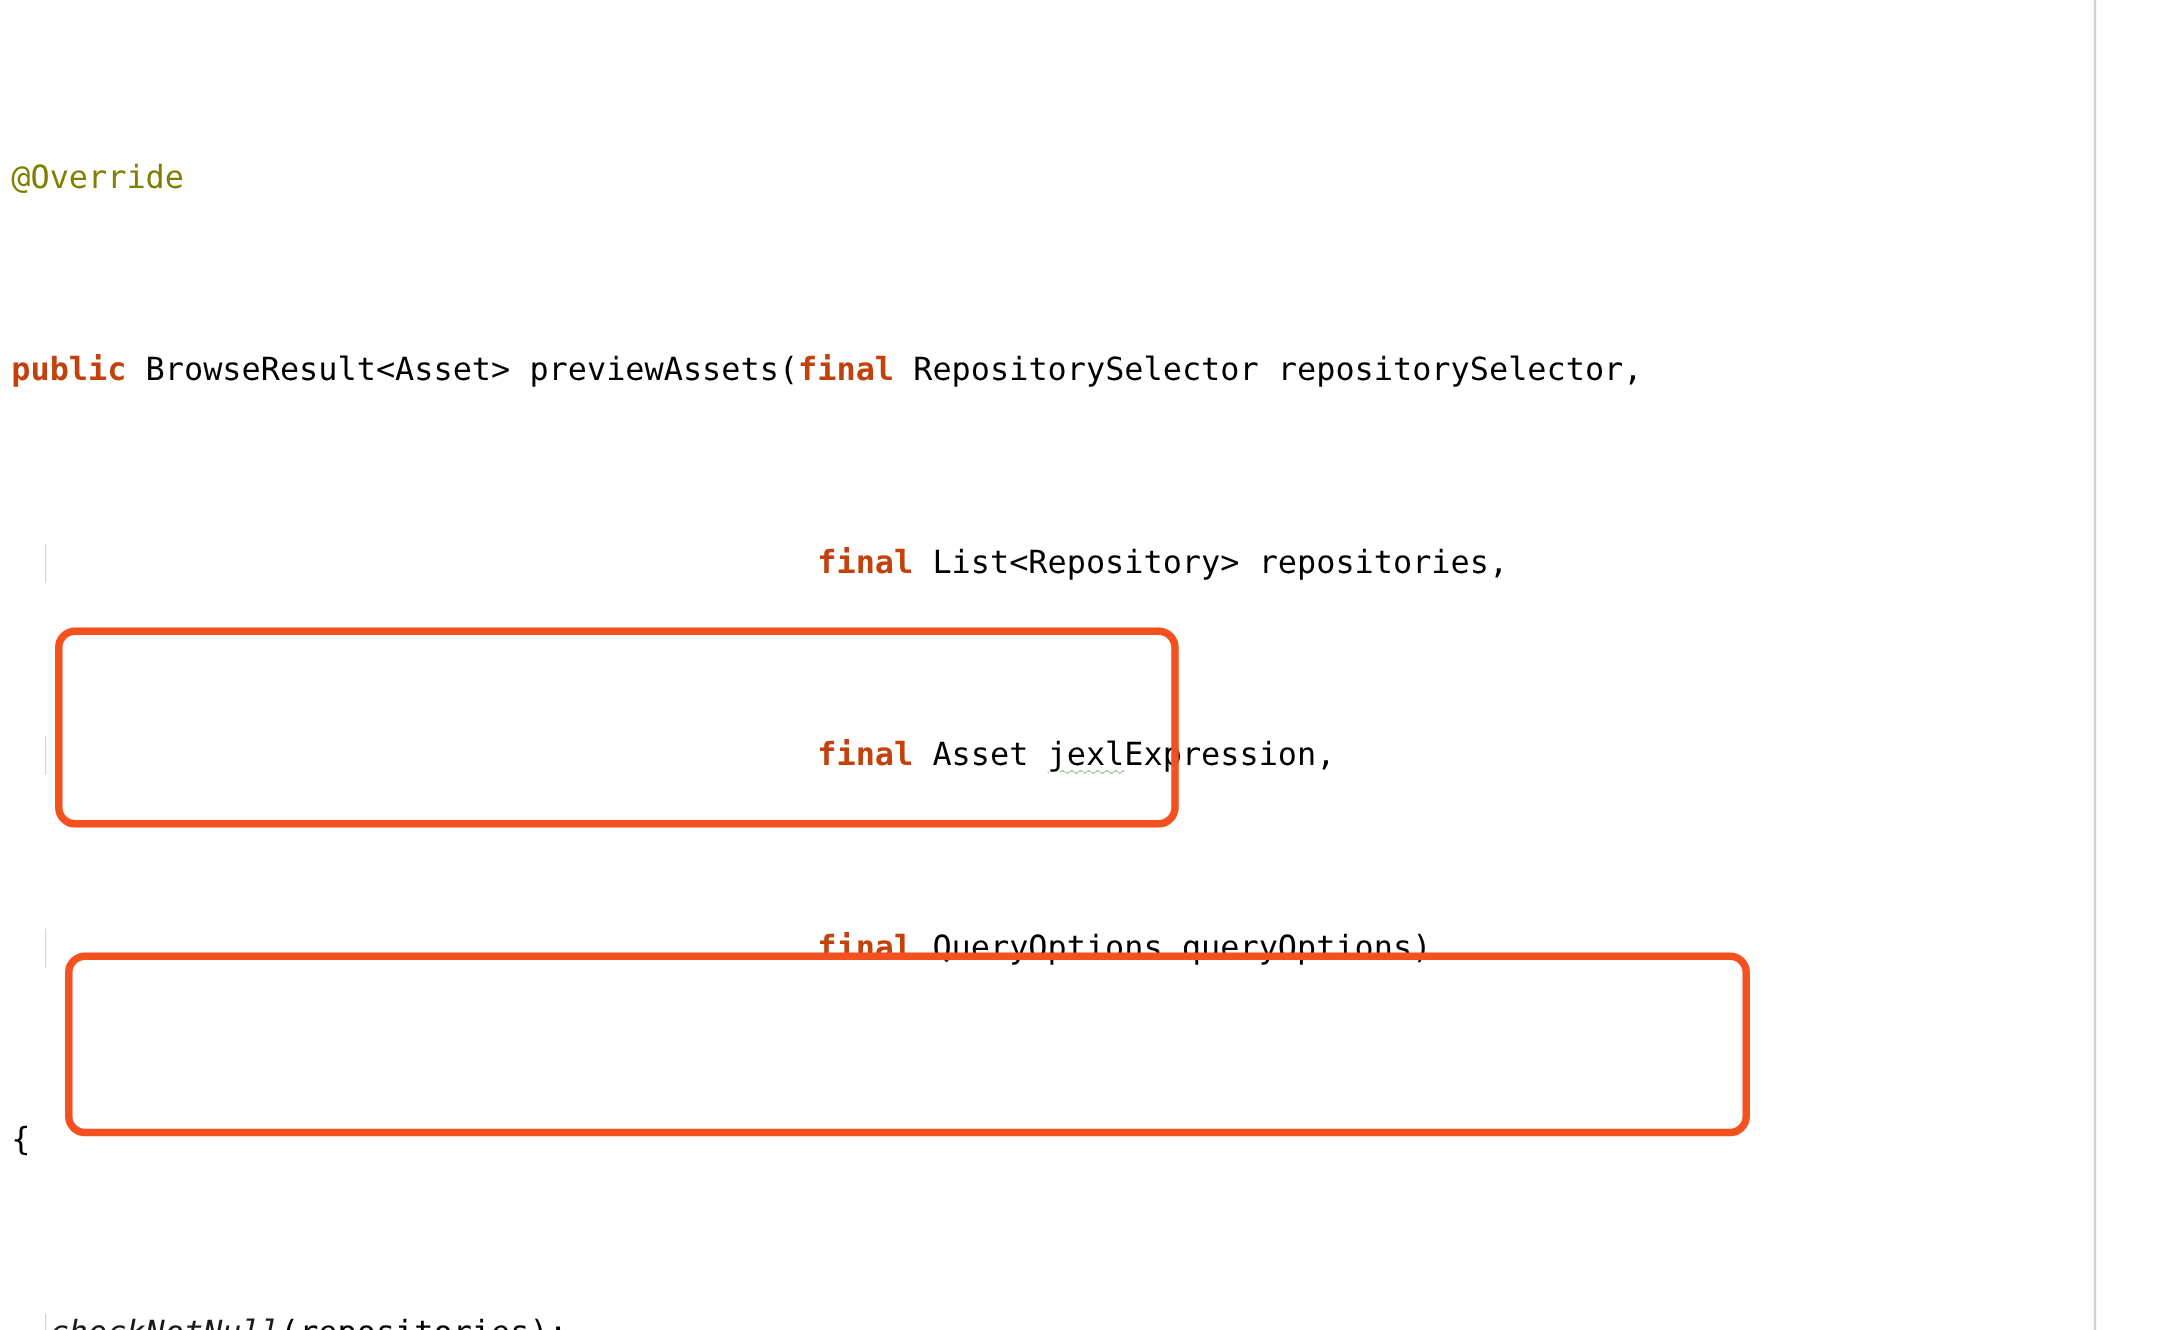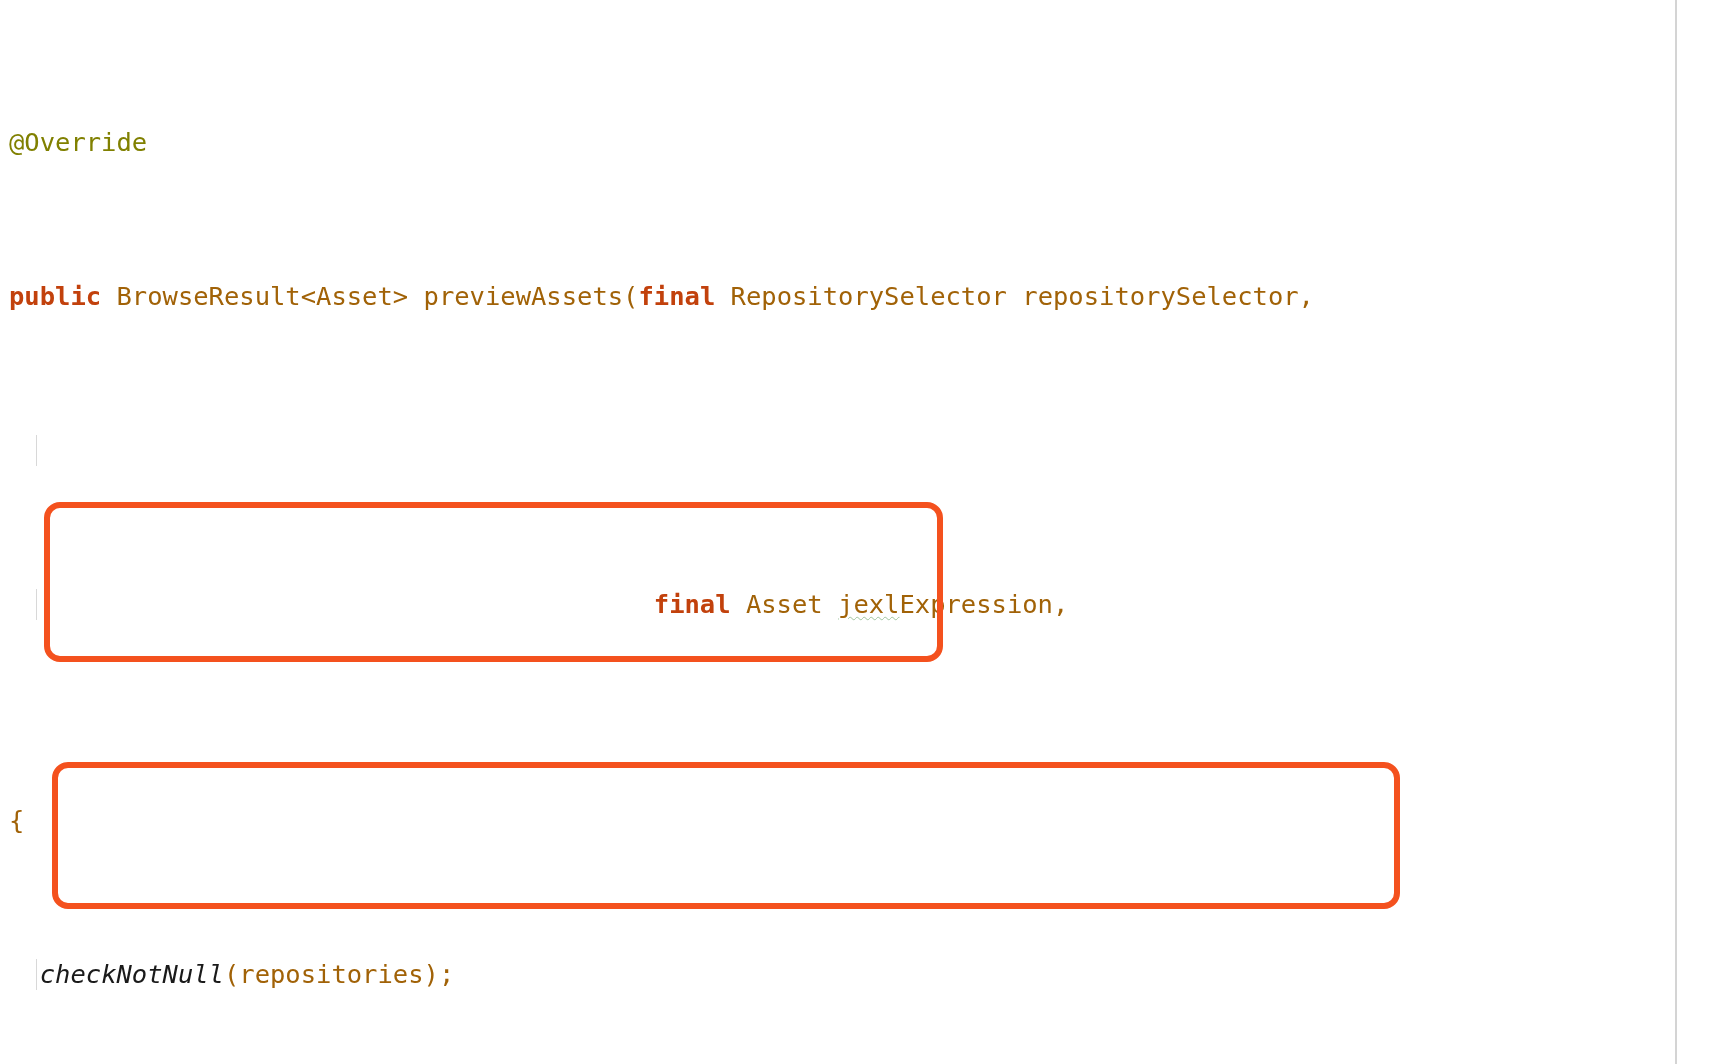--- a/index.html
+++ b/index.html
@@ -44,21 +44,21 @@
     height:30.8px;
     background:#d8d8d8;
     z-index:0;
   }
   .txt{position:relative;z-index:1;}
 
   
   .kw   {color:#c2410c;font-weight:bold;}
   .ann  {color:#808000;}
   .sm   {font-style:italic;}
-  .plain{color:#a16207;}
+  .plain{color:#000000;}
   .typo{
     text-decoration:underline;
     text-decoration-style:wavy;
     text-decoration-color:#9ec49e;
     text-decoration-thickness:1px;
     text-underline-offset:3px;
     margin-top:43px;
   }
 
   
@@ -80,26 +80,27 @@
 
   <div class="code">
 
     
     <div class="ln"><span class="txt"><span class="ann">@Override</span></span></div>
 
     
     <div class="ln"><span class="txt"><span class="kw">public</span><span class="plain"> BrowseResult&lt;Asset&gt; previewAssets(</span><span class="kw">final</span><span class="plain"> RepositorySelector repositorySelector,</span></span></div>
 
     
-    <div class="ln"><span class="g" style="left:36px"></span></div>
+    <div class="ln"><span class="g" style="left:36px"></span><span class="txt"><span class="plain">                                          </span><span class="kw">final</span><span class="plain"> List&lt;Repository&gt; repositories,</span></span></div>
 
     
     <div class="ln"><span class="g" style="left:36px"></span><span class="txt"><span class="plain">                                          </span><span class="kw">final</span><span class="plain"> Asset </span><span class="plain typo">jexl</span><span class="plain">Expression,</span></span></div>
 
     
+    <div class="ln"><span class="g" style="left:36px"></span><span class="txt"><span class="plain">                                          </span><span class="kw">final</span><span class="plain"> QueryOptions queryOptions)</span></span></div>
 
     
     <div class="ln"><span class="txt"><span class="plain">{</span></span></div>
 
     
     <div class="ln"><span class="g" style="left:36px"></span><span class="txt"><span class="plain">  </span><span class="sm">checkNotNull</span><span class="plain">(repositories);</span></span></div>
 
     
     
 

